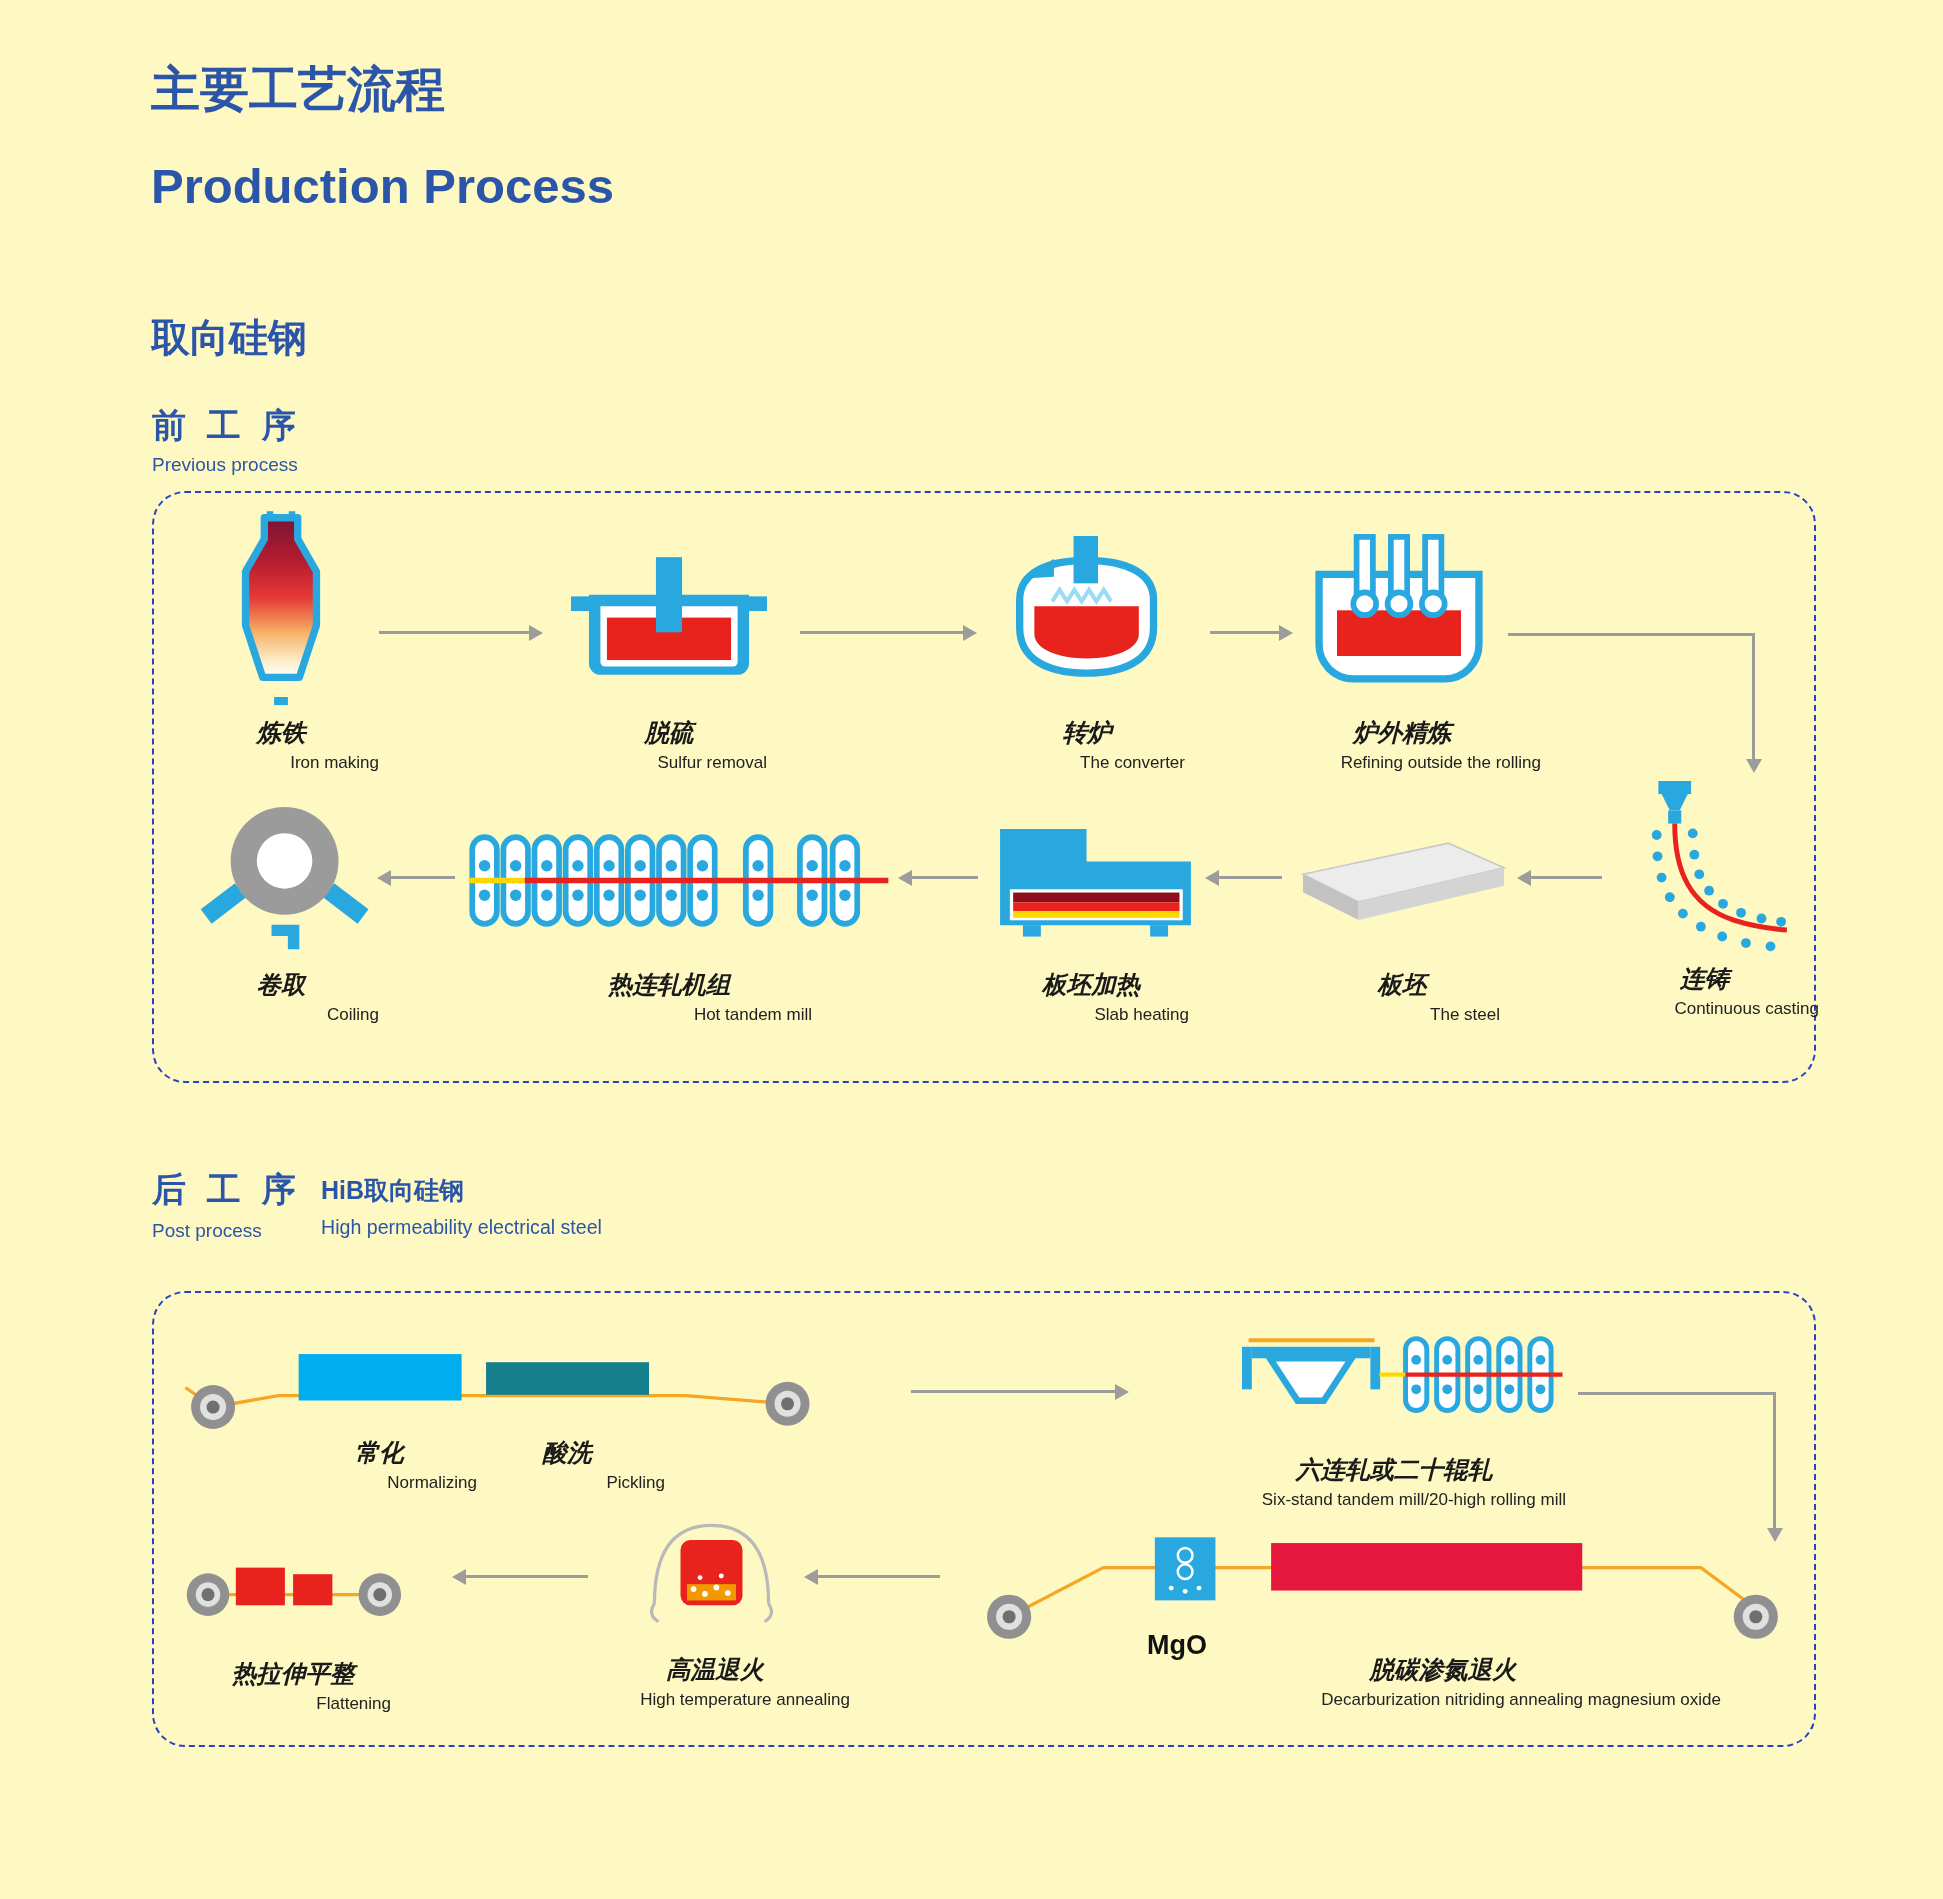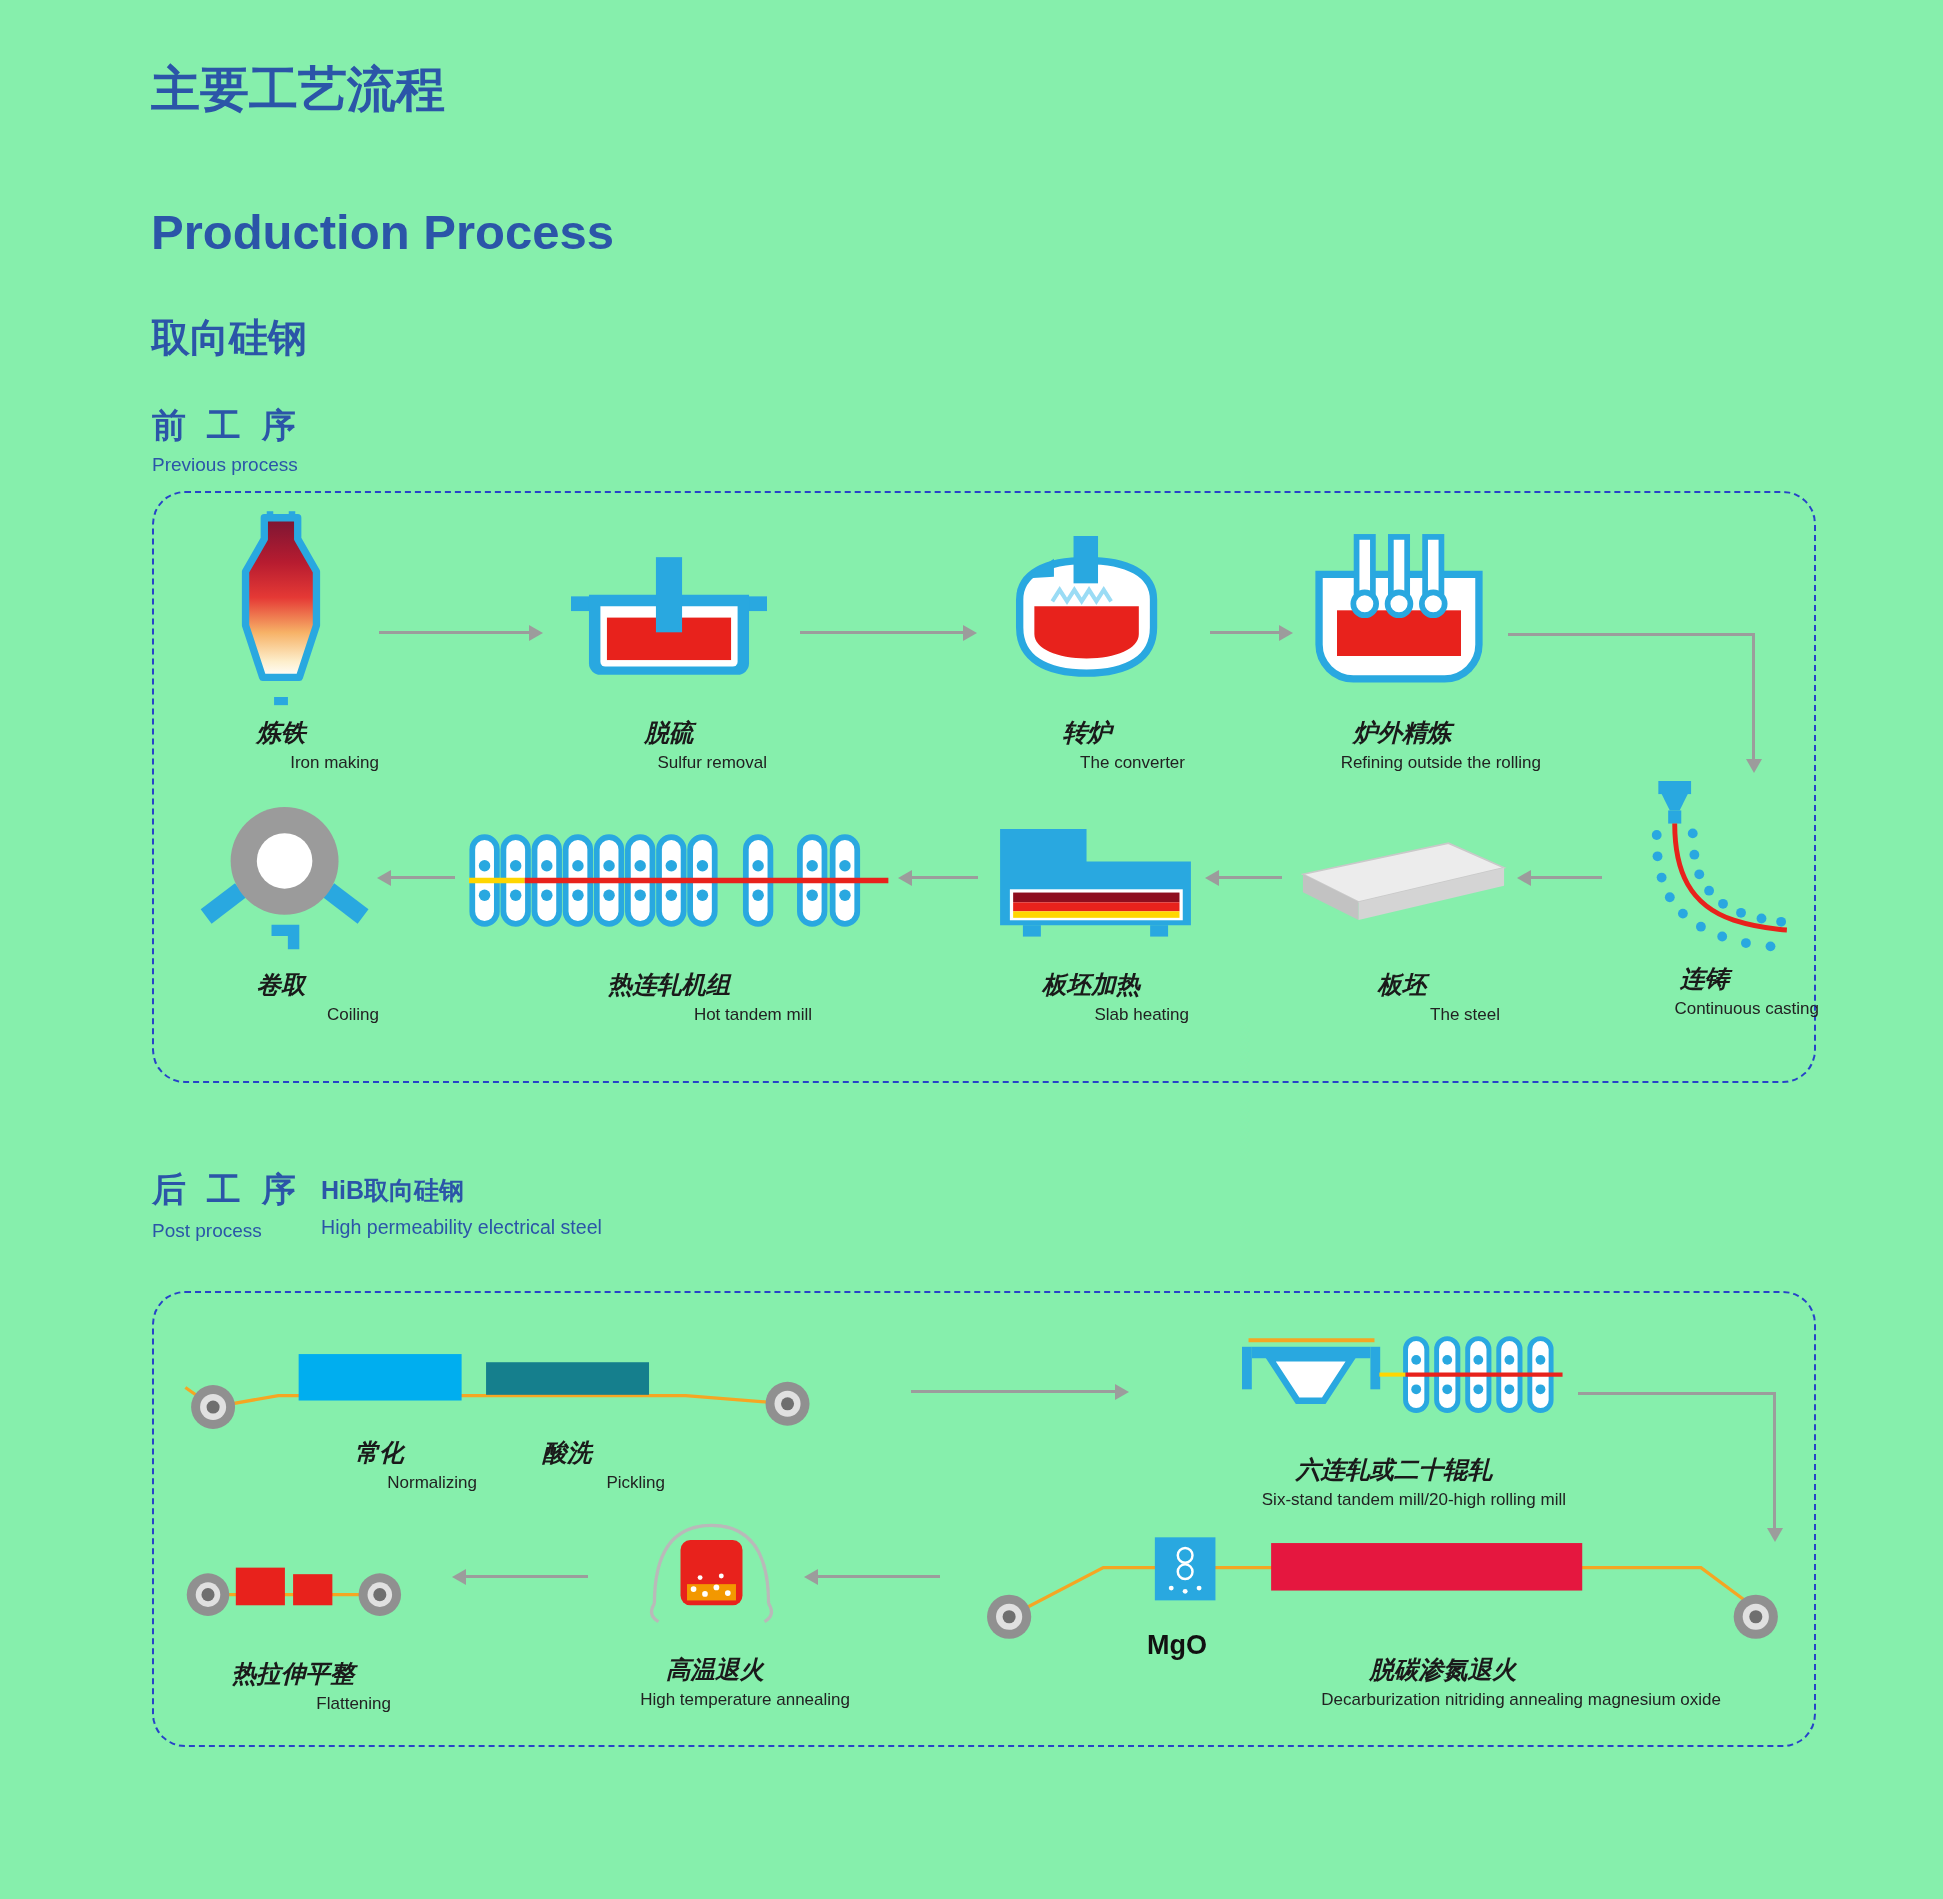--- a/index.html
+++ b/index.html
@@ -1,16 +1,16 @@
 <!DOCTYPE html>
 <html style="font-size:13px"><head>
 <meta charset="utf-8">
 <style>
   html,body{margin:0;padding:0;background:#ffffff;}
-  .page{position:relative;width:1944px;height:1899px;background:#86efac;overflow:hidden;
+  .page{position:relative;width:1944px;height:1899px;background:#fef9c3;overflow:hidden;
         font-family:"Liberation Sans","DejaVu Sans",sans-serif;}
   .title{position:absolute;font-size:49px;font-weight:700;color:#2b55a8;line-height:1;}
   .subtitle-row{position:absolute;display:flex;align-items:baseline;gap:47px;color:#2b55a8;}
   .subtitle-zh{font-size:39px;font-weight:700;}
   .subtitle-en{font-size:38px;font-weight:700;}
   .h-zh{position:absolute;font-size:34px;font-weight:700;color:#2b55a8;letter-spacing:5.7px;line-height:1;}
   .h-sub-zh{position:absolute;font-size:25px;font-weight:700;color:#2b55a8;line-height:1;}
   .h-en{position:absolute;font-size:19px;color:#2b55a8;line-height:1;}
   .flow-box{position:absolute;border:2.5px dashed #2742c8;border-radius:33px;}
   .lbl{position:absolute;text-align:center;color:#1a1a1a;}
@@ -26,21 +26,21 @@
   .arr-d{position:absolute;width:3.3px;background:#9c9c9c;}
   .arr-d::after{content:"";position:absolute;bottom:-13px;left:-6.5px;
     border-top:14.7px solid #9c9c9c;border-left:8.2px solid transparent;border-right:8.2px solid transparent;}
 </style>
 </head>
 <body>
 
 <div class="page">
 
   <div class="title" style="left:151px;top:65px;">主要工艺流程</div>
-  <div class="title" style="left:151px;top:162px;margin-top:46px;">Production Process</div>
+  <div class="title" style="left:151px;top:162px;">Production Process</div>
 
   <div class="subtitle-row" style="left:151px;top:311px;">
     <span class="subtitle-zh">取向硅钢</span>
   </div>
 
   <div class="h-zh" style="left:152px;top:408px;">前 工 序</div>
   <div class="h-en" style="left:152px;top:455px;">Previous process</div>
 
   <div class="flow-box" style="left:152px;top:491px;width:1660px;height:588px;">
 

